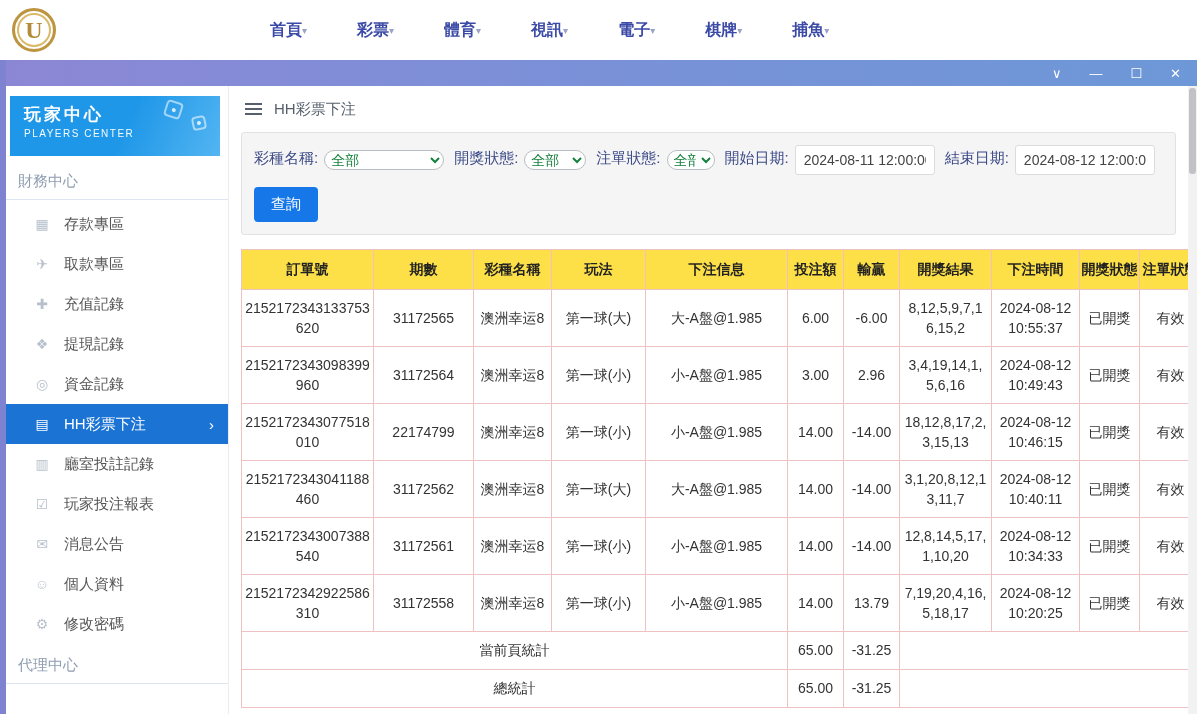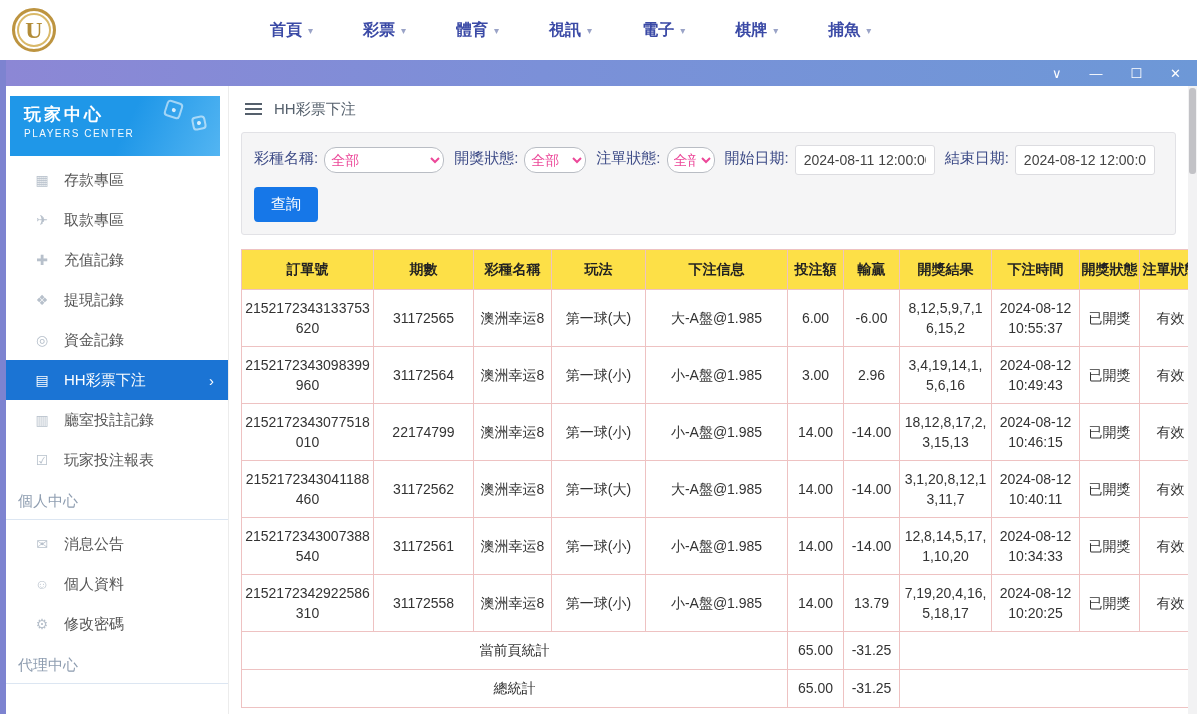--- a/index.html
+++ b/index.html
@@ -8,21 +8,21 @@
 
   
   .topnav { height: 60px; display: flex; align-items: center; padding: 0 12px; background: #fff; }
   .brand { display: flex; align-items: center; gap: 9px; width: 228px; cursor: pointer; }
   .logo-circle { width: 44px; height: 44px; border-radius: 50%; border: 3px solid #bd9440; flex: none;
     box-shadow: inset 0 0 0 2px #fff, inset 0 0 0 4px #d9b96a;
     display: flex; align-items: center; justify-content: center;
     color: #b28c38; font-family: "Liberation Serif", serif; font-weight: bold; font-size: 24px; }
   .brand-text { color: #ad8534; font-size: 23px; font-weight: bold; letter-spacing: .5px; white-space: nowrap; }
   .nav-items { display: flex; margin-left: 30px; gap: 50px; }
-  .nav-item { display: flex; align-items: center; gap: 6px; color: #3b4aa6; font-size: 16px; font-weight: bold; cursor: pointer; white-space: nowrap; }
+  .nav-item { display: flex; align-items: center; color: #3b4aa6; font-size: 16px; font-weight: bold; cursor: pointer; white-space: nowrap; }
   .nav-chev { color: #9aa3c7; font-size: 10px; }
 
   
   .window { height: 654px; border-left: 6px solid #7d83d0; position: relative; background: #fff; }
   .titlebar { height: 26px; background: linear-gradient(90deg, #8c87d5, #7b90d8 45%, #6d98d7);
     display: flex; align-items: center; justify-content: flex-end; padding-right: 16px; }
   .win-controls { display: flex; gap: 28px; color: #fff; font-size: 13px; }
   .win-controls span { cursor: pointer; line-height: 1; }
   .window-body { display: flex; height: 628px; }
 
@@ -50,22 +50,22 @@
   .main { flex: 1; border-left: 1px solid #ececec; padding: 0 12px; overflow: hidden; background: #fff; }
   .breadcrumb-bar { height: 46px; display: flex; align-items: center; gap: 12px; color: #55606c; padding-left: 4px; }
   .hamburger { width: 17px; cursor: pointer; }
   .hamburger div { height: 2px; background: #55606c; margin: 3px 0; }
   .crumb-title { font-size: 15px; }
 
   .filter-panel { background: #f5f5f6; border: 1px solid #e2e2e6; border-radius: 3px; padding: 12px; }
   .filter-row { display: flex; align-items: center; font-size: 15px; flex-wrap: nowrap; }
   .f-label { color: #3c4a86; white-space: nowrap; margin: 0 6px 4px 10px; }
   .f-label.first { margin-left: 0; }
-  select.f-select { height: 26px; border: 1px solid #b9bdc4; border-radius: 12px; background: #fff;
-    font-size: 14px; color: #ec4899; padding: 0 2px; cursor: pointer; }
+  select.f-select { height: 20px; border: 1px solid #b9bdc4; border-radius: 12px; background: #fff;
+    font-size: 14px; color: #15803d; padding: 0 2px; cursor: pointer; }
   .w120 { width: 120px; } .w62 { width: 62px; } .w48 { width: 48px; }
   input.f-input { height: 30px; width: 140px; border: 1px solid #dcdce0; border-radius: 3px;
     font-size: 14px; color: #444; padding: 0 8px; background: #fff; }
   .search-btn { margin-top: 12px; background: #1677e8; border: none; color: #fff; font-size: 15px;
     padding: 8px 17px; border-radius: 4px; cursor: pointer; }
 
   
   table.bet-table { width: 100%; border-collapse: collapse; table-layout: fixed; margin-top: 14px; }
   .bet-table th, .bet-table td { border: 1px solid #eec2c2; text-align: center; }
   .bet-table th { background: #fde047; font-size: 14px; font-weight: bold; color: #222; height: 40px; padding: 0 1px; }
@@ -129,20 +129,21 @@
   <div class="window-body">
 
     <aside class="sidebar">
       <div class="sidebar-header">
         <div class="sb-title">玩家中心</div>
         <div class="sb-sub">PLAYERS CENTER</div>
         <div class="dice d1"></div>
         <div class="dice d2"></div>
       </div>
       <div id="sidebar-sections">
+          <div class="side-section-label">財務中心</div>
           <div class="side-item">
             <span class="s-icon">▦</span>
             <span class="s-label">存款專區</span>
           </div>
           <div class="side-item">
             <span class="s-icon">✈</span>
             <span class="s-label">取款專區</span>
           </div>
           <div class="side-item">
             <span class="s-icon">✚</span>
@@ -162,21 +163,20 @@
             <span class="s-chev">›</span>
           </div>
           <div class="side-item">
             <span class="s-icon">▥</span>
             <span class="s-label">廳室投註記錄</span>
           </div>
           <div class="side-item">
             <span class="s-icon">☑</span>
             <span class="s-label">玩家投注報表</span>
           </div>
-          <div class="side-section-label">個人中心</div>
           <div class="side-item">
             <span class="s-icon">✉</span>
             <span class="s-label">消息公告</span>
           </div>
           <div class="side-item">
             <span class="s-icon">☺</span>
             <span class="s-label">個人資料</span>
           </div>
           <div class="side-item">
             <span class="s-icon">⚙</span>

